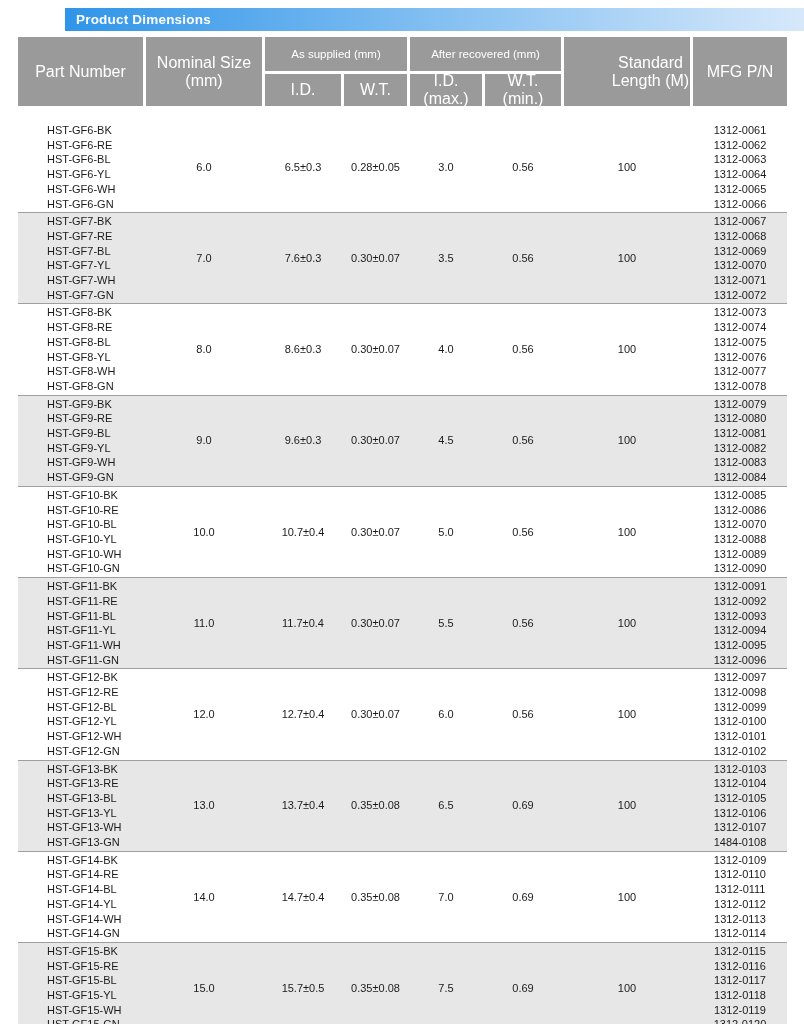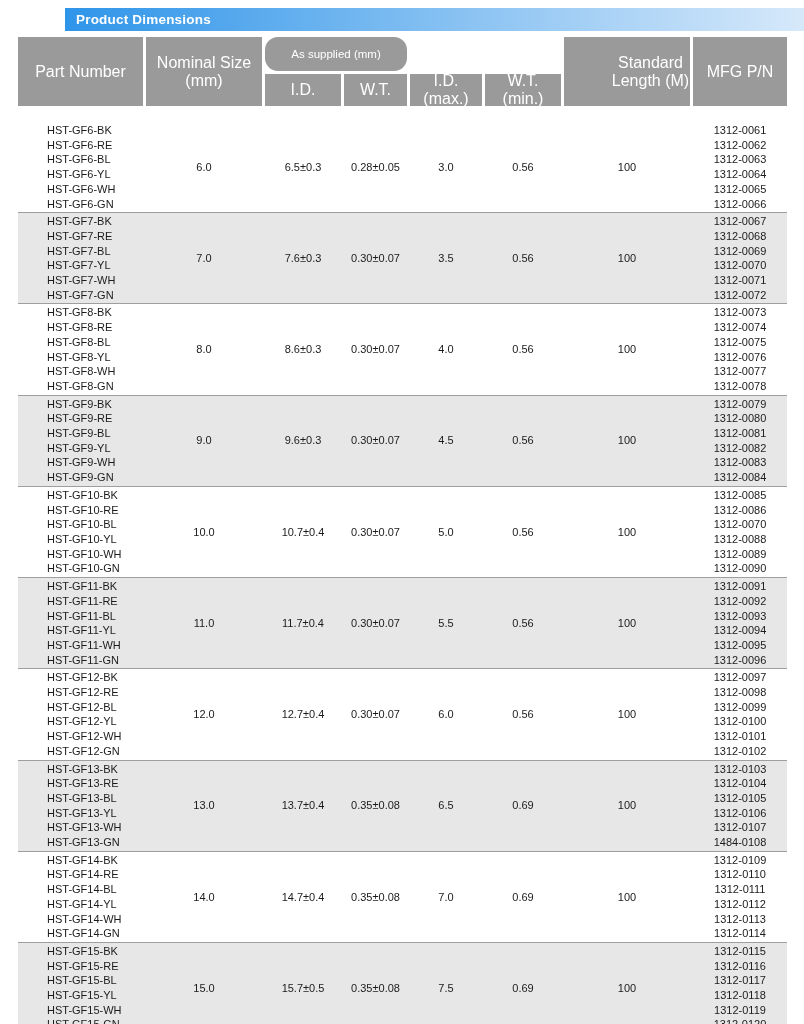--- a/index.html
+++ b/index.html
@@ -29,21 +29,21 @@
   .thead{
     position:absolute;left:18px;top:37px;width:769px;height:69px;
     grid-template-rows:34px 32px;row-gap:3px;
   }
   .th{
     background:var(--header-bg);color:#ffffff;font-size:16px;
     display:flex;align-items:center;justify-content:center;text-align:center;
   }
   .th.span2{grid-row:1 / span 2;}
   .th-group{grid-row:1;display:flex;align-items:center;justify-content:center;
-    background:var(--header-bg);color:#fff;font-size:11.5px;border-radius:13px;}
+    background:var(--header-bg);color:#fff;font-size:11.5px;}
   .th-sub{grid-row:2;}
   .tbody{
     position:absolute;left:18px;top:122px;width:769px;
     border-bottom:1px solid var(--sep);
   }
   .group{width:100%;padding:1px 0;}
   .group.alt{background:var(--alt-bg);}
   .group + .group{border-top:1px solid var(--sep);}
   .cell{font-size:11px;line-height:14.7px;}
   .cell.center{align-self:center;text-align:center;}
@@ -58,20 +58,21 @@
 
   <div class="title-bar">
     <span>Product Dimensions</span>
   </div>
 
   <div class="thead grid-cols">
     <div class="th span2" style="grid-column:1;">Part Number</div>
     <div class="th span2" style="grid-column:2;">Nominal Size (mm)</div>
 
     <div class="th-group" style="grid-column:3 / span 2;">As supplied (mm)</div>
+    <div class="th-group" style="grid-column:5 / span 2;">After recovered (mm)</div>
 
     <div class="th th-sub" style="grid-column:3;">I.D.</div>
     <div class="th th-sub" style="grid-column:4;">W.T.</div>
     <div class="th th-sub" style="grid-column:5;">I.D. (max.)</div>
     <div class="th th-sub" style="grid-column:6;">W.T. (min.)</div>
 
     <div class="th span2" style="grid-column:7;padding-left:47px;">Standard Length (M)</div>
     <div class="th span2" style="grid-column:8;">MFG P/N</div>
   </div>
 

